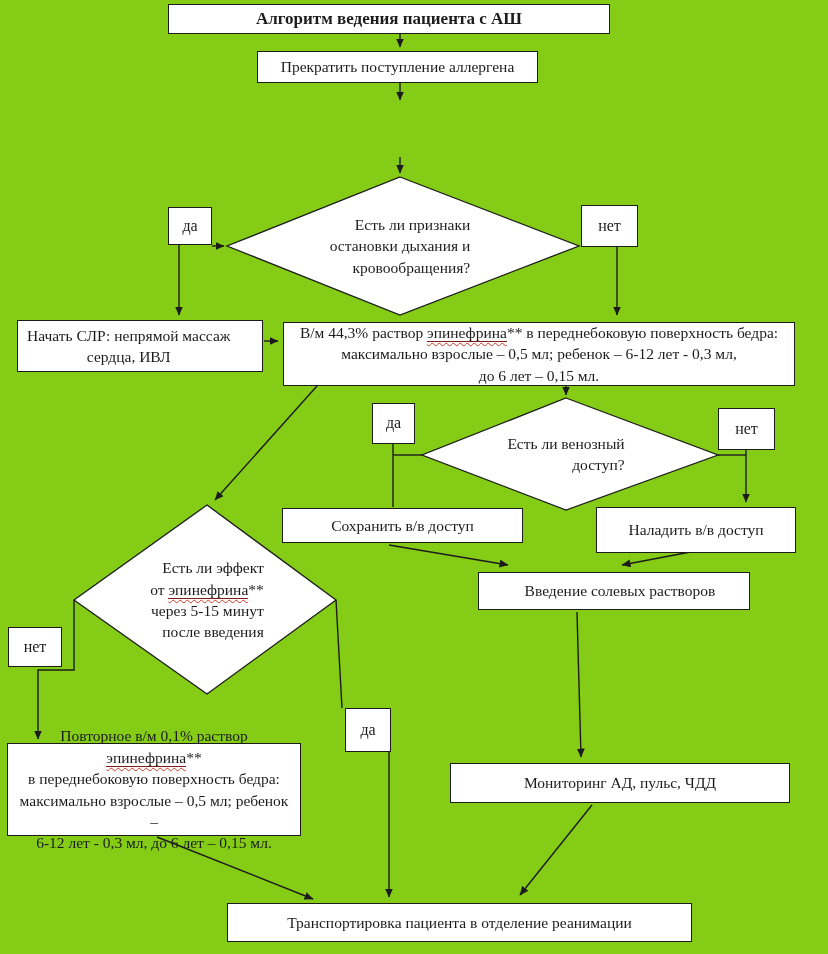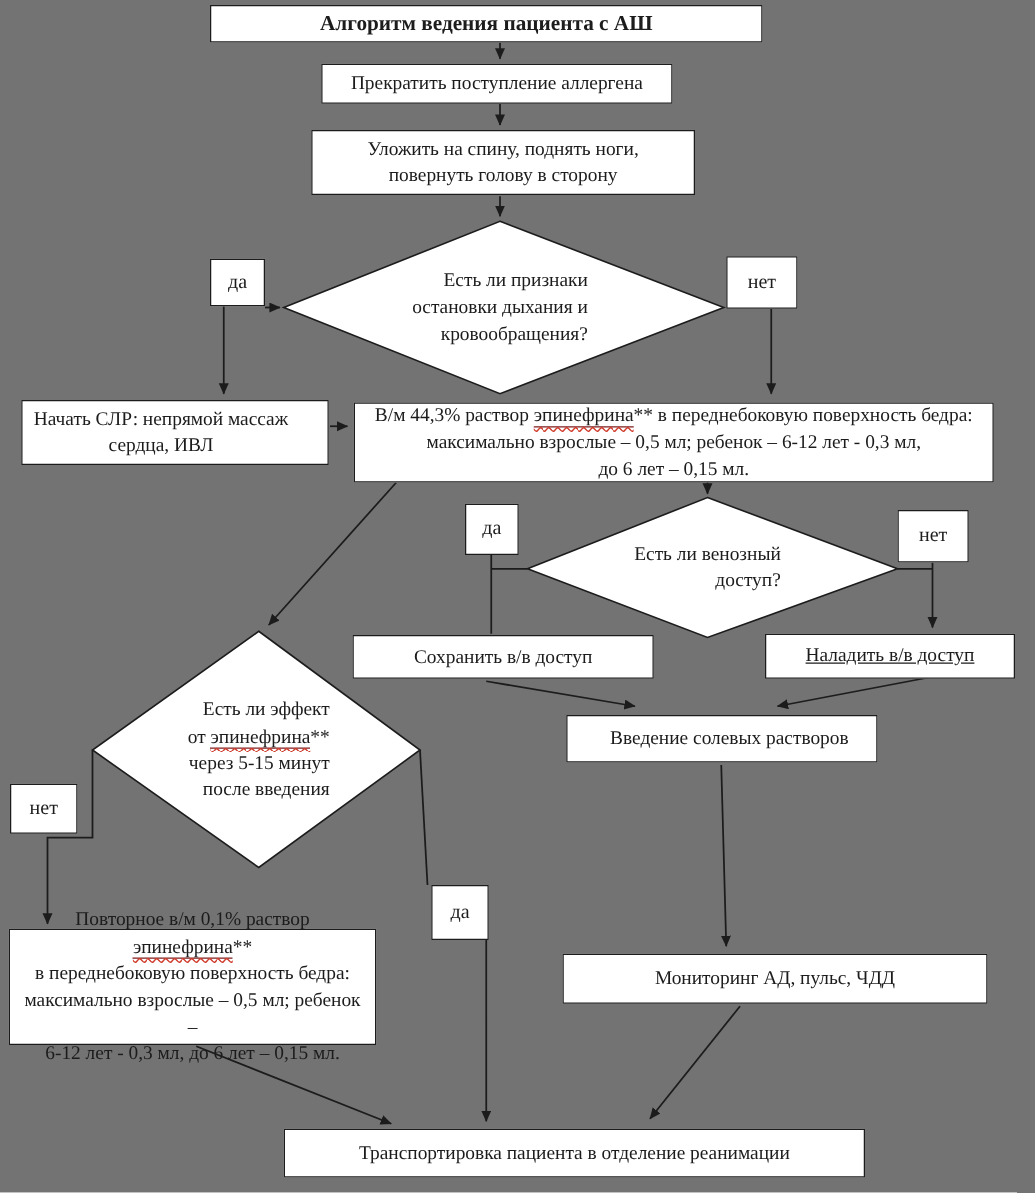--- a/index.html
+++ b/index.html
@@ -4,21 +4,21 @@
 <style>
   html, body {
     margin: 0;
     padding: 0;
     background: #ffffff;
   }
   .canvas {
     position: relative;
     width: 828px;
     height: 954px;
-    background: #737373;
+    background: #84cc16;
     font-family: "Liberation Serif", "DejaVu Serif", serif;
     color: #1c1c1c;
     overflow: hidden;
   }
   .lines {
     position: absolute;
     left: 0;
     top: 0;
     width: 828px;
     height: 954px;
@@ -107,22 +107,20 @@
       <polygon points="400,177 579,246 400,315 227,246"></polygon>
       <polygon points="566,398 718,455 566,510 422,455"></polygon>
       <polygon points="207,505 336,600 207,694 74,600"></polygon>
     </g>
   </svg>
 
   <div class="node title" style="left:168px; top:4px; width:442px; height:30px;">Алгоритм ведения пациента с АШ</div>
 
   <div class="node" style="left:257px; top:51px; width:281px; height:32px;">Прекратить поступление аллергена</div>
 
-  <div class="node" style="left:249px; top:104px; width:307px; height:52px;">Уложить на спину, поднять ноги,
-повернуть голову в сторону</div>
 
   <div class="dtext" style="left:285px; top:211px; width:230px; height:70px;">Есть ли признаки
 остановки дыхания и
 кровообращения?</div>
 
   <div class="node small" style="left:168px; top:207px; width:44px; height:38px;">да</div>
 
   <div class="node small" style="left:581px; top:205px; width:57px; height:42px;">нет</div>
 
   <div class="node left-align" style="left:17px; top:320px; width:246px; height:52px;">Начать СЛР: непрямой массаж
@@ -134,23 +132,23 @@
 
   <div class="dtext" style="left:466px; top:425px; width:200px; height:58px;">Есть ли венозный
 доступ?</div>
 
   <div class="node small" style="left:372px; top:403px; width:43px; height:41px;">да</div>
 
   <div class="node small" style="left:718px; top:408px; width:57px; height:42px;">нет</div>
 
   <div class="node" style="left:282px; top:508px; width:241px; height:35px;">Сохранить в/в доступ</div>
 
-  <div class="node" style="left:612px; top:507px; width:200px; height:36px;text-decoration:underline;">Наладить в/в доступ</div>
+  <div class="node" style="left:596px; top:507px; width:200px; height:46px;">Наладить в/в доступ</div>
 
-  <div class="node" style="left:453px; top:572px; width:249px; height:38px;padding-left:18px;">Введение солевых растворов</div>
+  <div class="node" style="left:478px; top:572px; width:272px; height:38px;padding-left:18px;">Введение солевых растворов</div>
 
   <div class="dtext" style="left:107px; top:553px; width:200px; height:94px;"><span><span class="seg-plain">Есть ли эффект
 от </span><span class="seg-drug">эпинефрина</span><span class="seg-plain">**
 через 5-15 минут
 после введения</span></span></div>
 
   <div class="node small" style="left:8px; top:627px; width:54px; height:40px;">нет</div>
 
   <div class="node small" style="left:345px; top:708px; width:46px; height:44px;">да</div>
 

